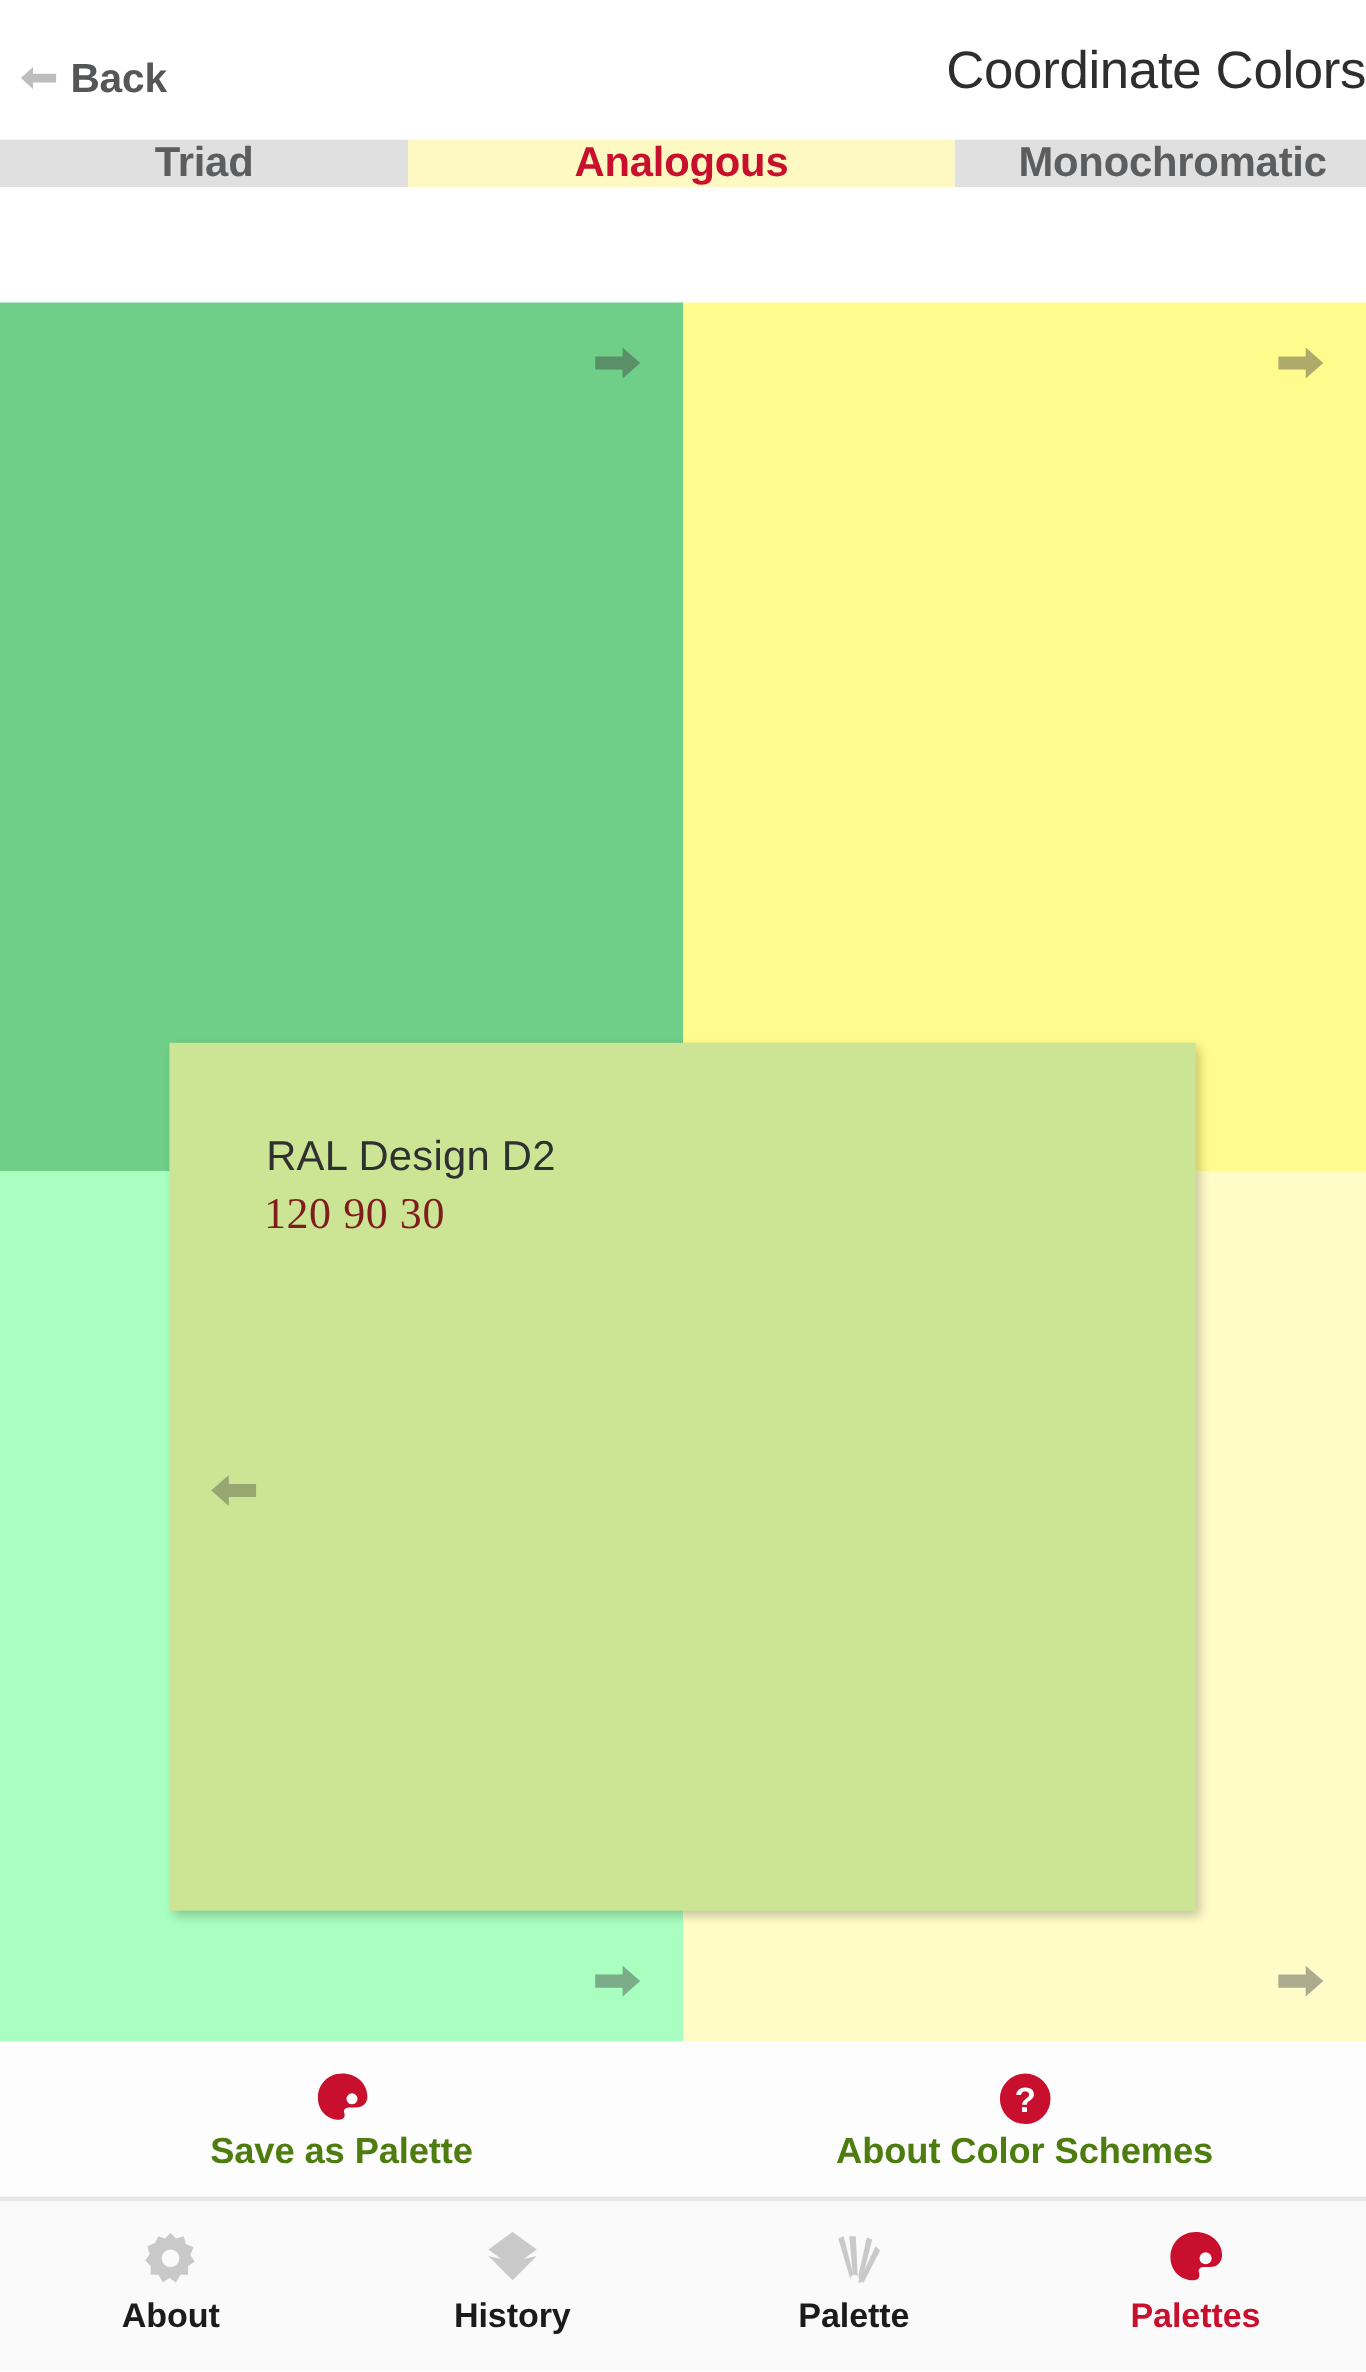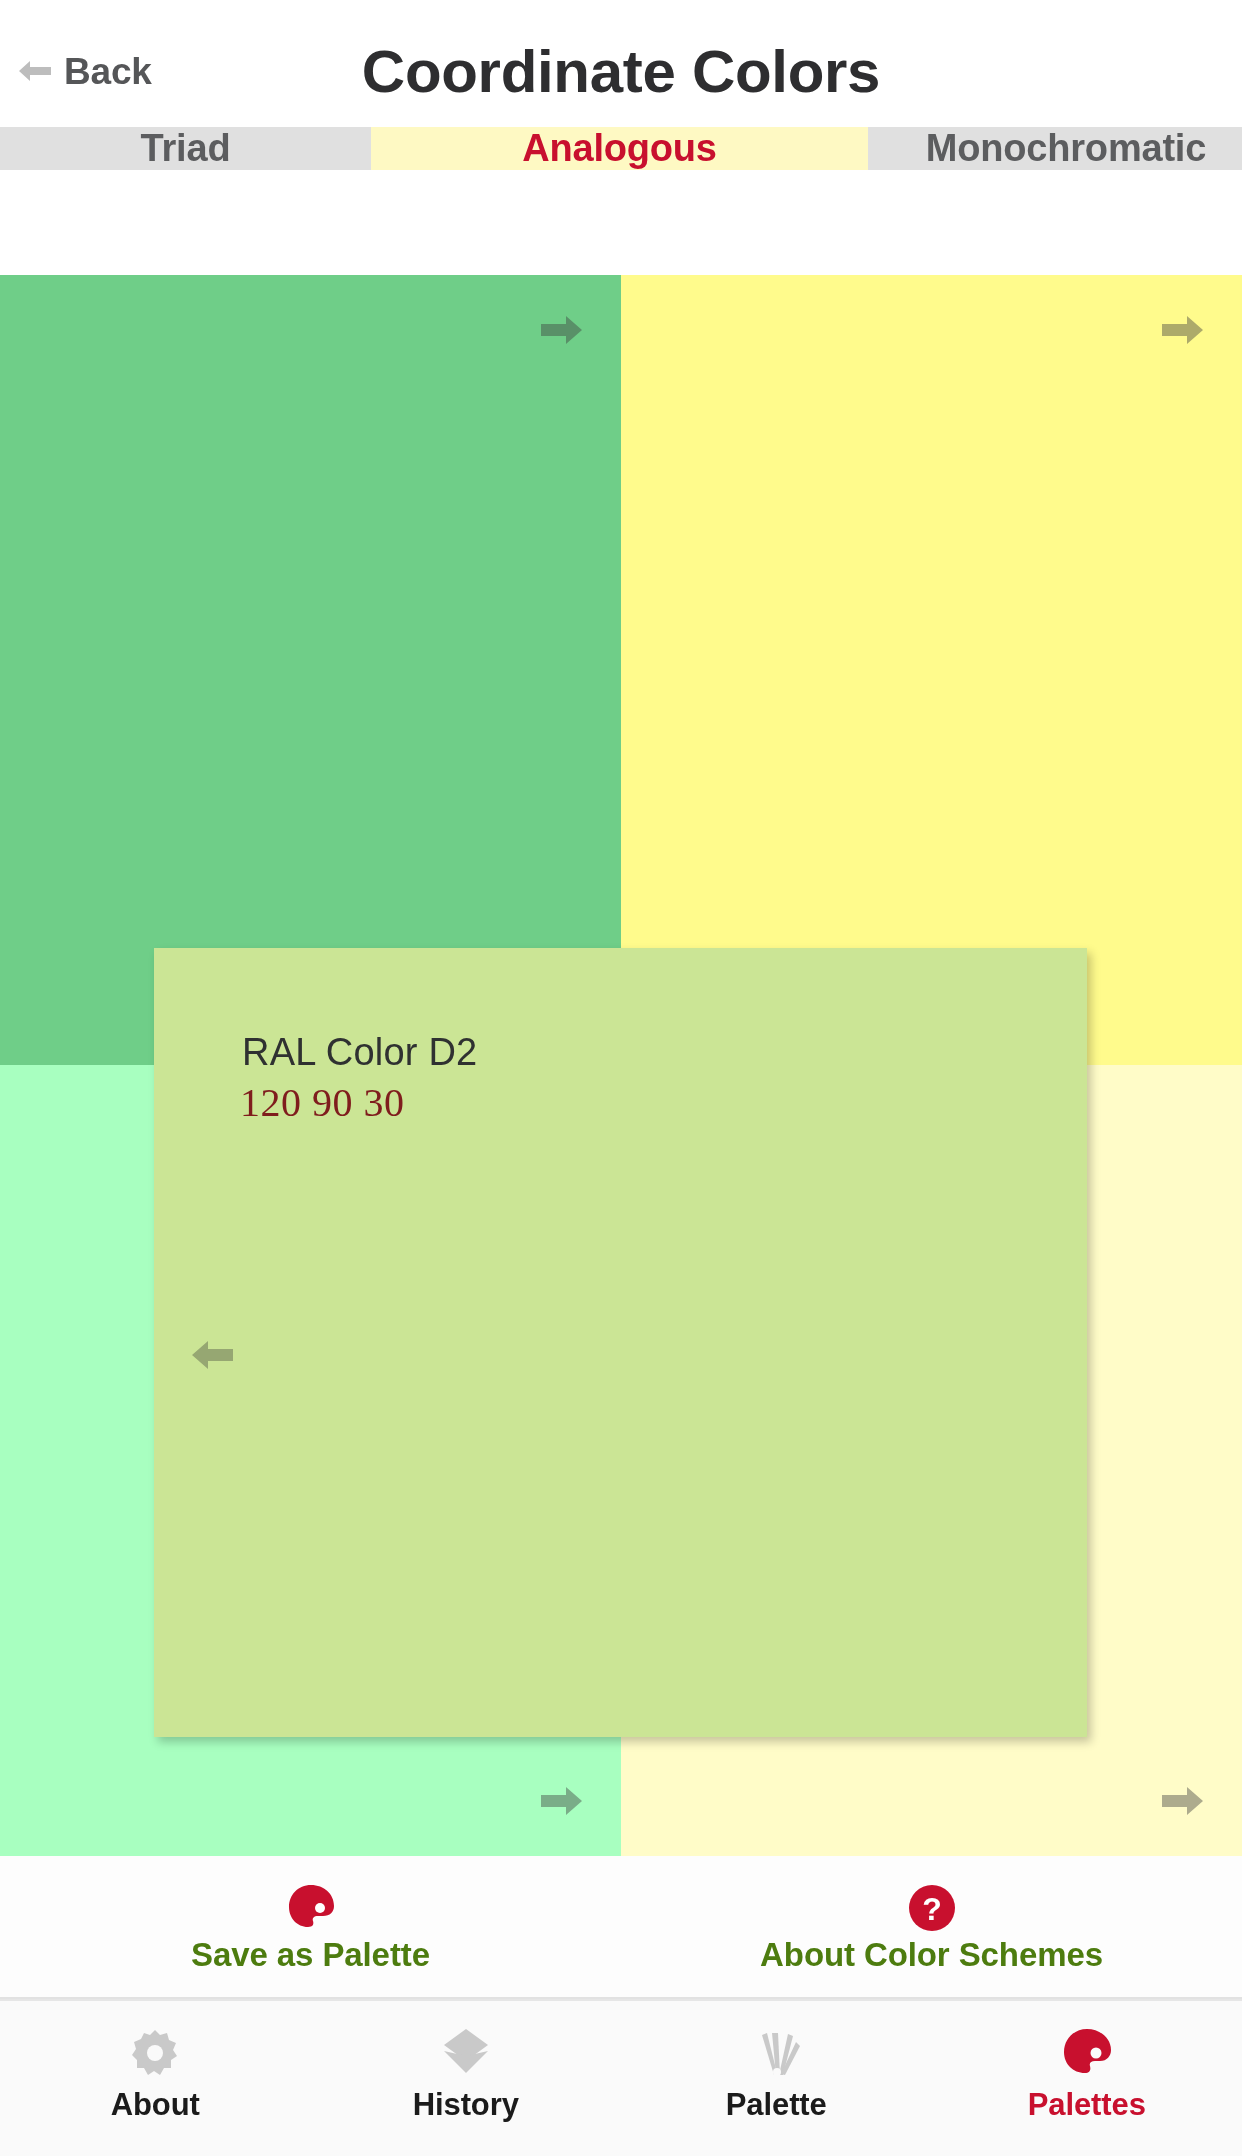--- a/index.html
+++ b/index.html
@@ -44,23 +44,23 @@
     font-weight: bold;
     color: #555658;
     letter-spacing: -0.2px;
     line-height: 1;
   }
   .nav-title {
     position: absolute;
     left: 0;
     top: 36px;
     width: 1242px;
-    text-align: center;
-    font-size: 60px;
-    font-weight: bold;
+    text-align: right;
+    font-size: 48px;
+    font-weight: normal;
     color: #2e2e30;
     letter-spacing: -0.3px;
     line-height: 1.2;
   }
 
   
   .tabbar {
     position: absolute;
     left: 0; top: 127px;
     width: 1242px;
@@ -285,21 +285,21 @@
 
   <div class="quad q-br" style="background: rgb(255, 252, 200);">
     <span class="quad-arrow arrow-br-pos">
       <svg viewBox="0 0 42 34" width="42" height="34" xmlns="http://www.w3.org/2000/svg">
         <path d="M0 11 L25 11 L25 3 L41 17 L25 31 L25 23 L0 23 Z" fill="#3d3d3d"></path>
       </svg>
     </span>
   </div>
 
   <div class="detail-card" style="background: rgb(203, 229, 149);">
-    <div class="card-sys">RAL Color D2</div>
+    <div class="card-sys">RAL Design D2</div>
     <div class="card-code">120 90 30</div>
     <span class="card-arrow">
       <svg viewBox="0 0 42 34" width="42" height="34" xmlns="http://www.w3.org/2000/svg">
         <path d="M42 11 L17 11 L17 3 L1 17 L17 31 L17 23 L42 23 Z" fill="#2c2c2c"></path>
       </svg>
     </span>
   </div>
 
 </div>
 

